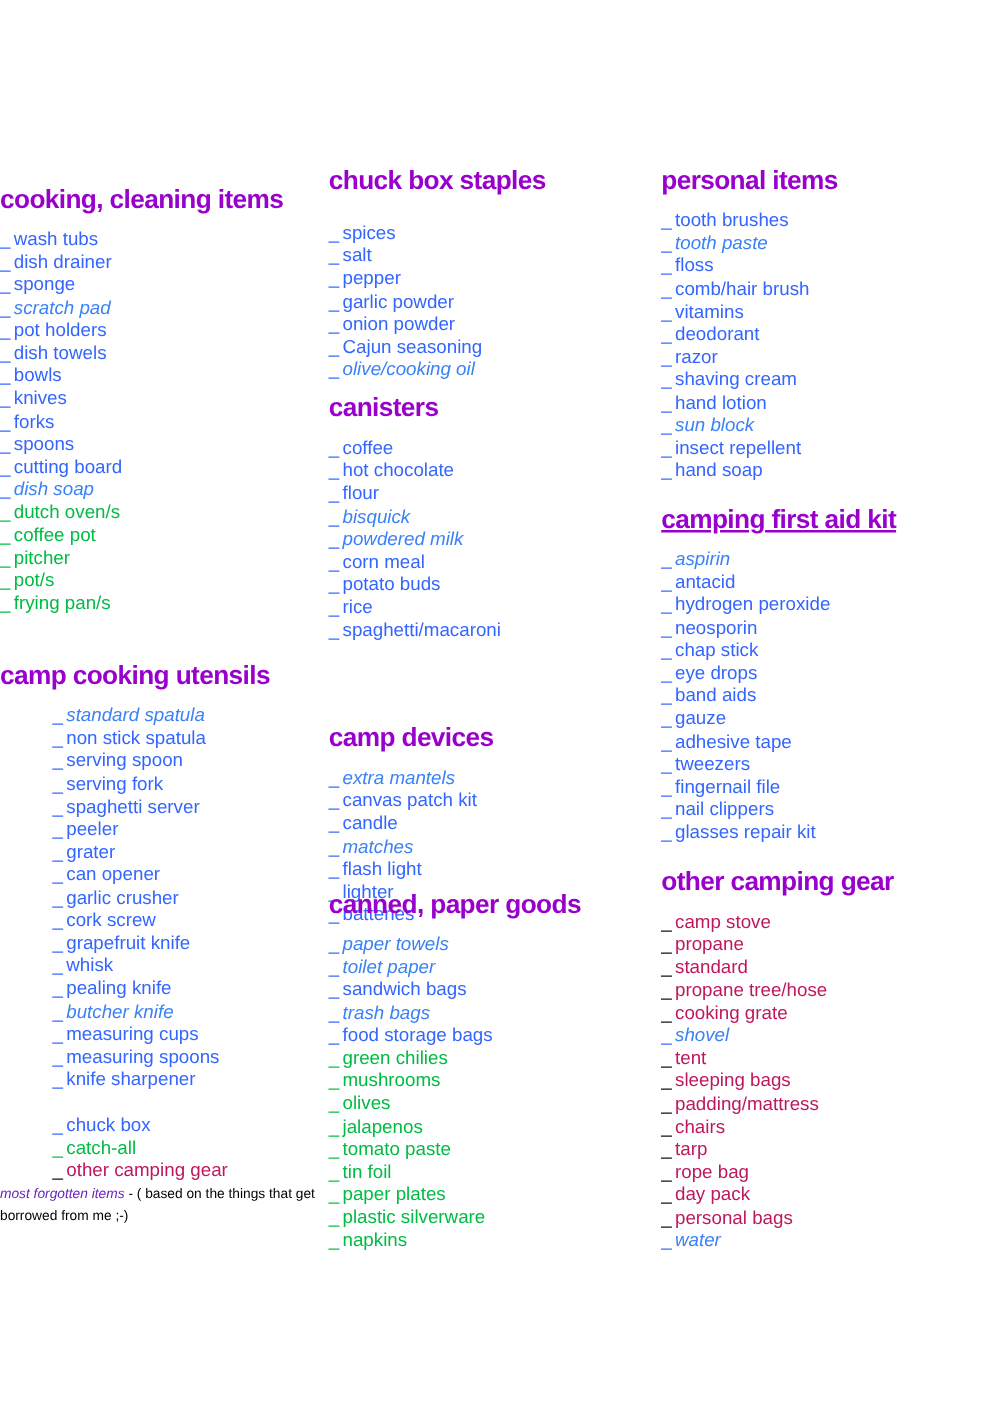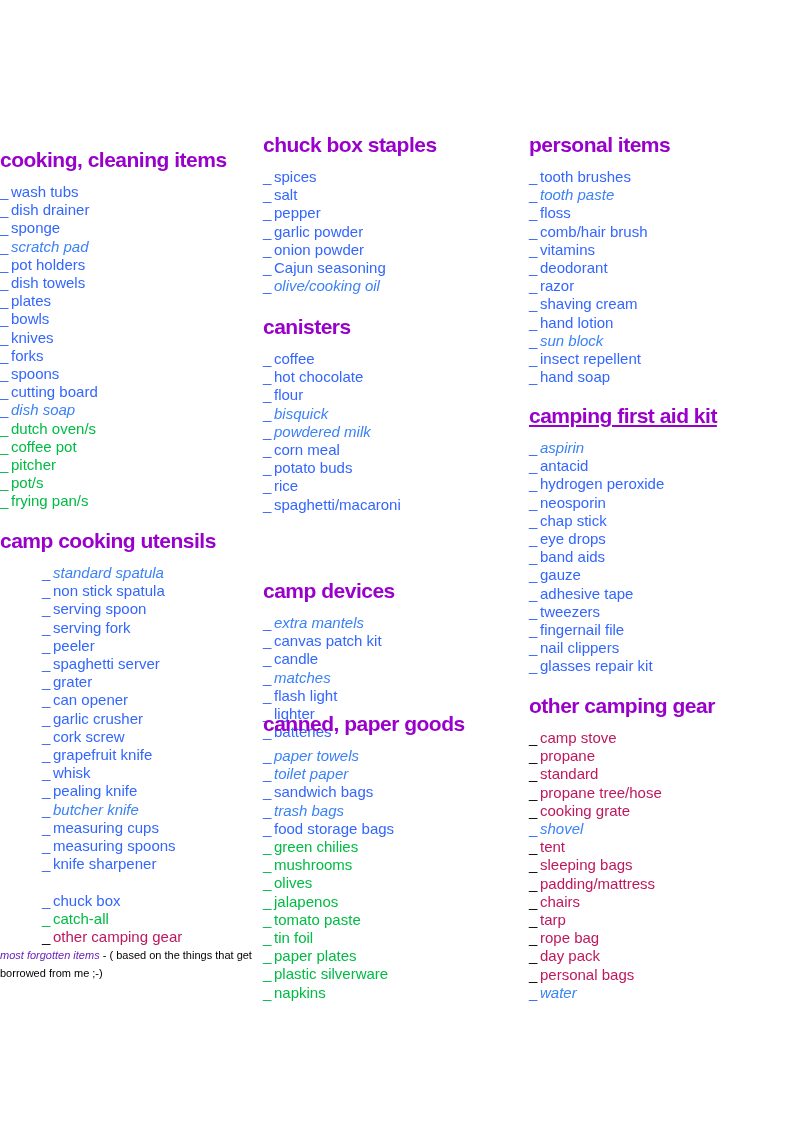--- a/index.html
+++ b/index.html
@@ -110,43 +110,42 @@
       <div class="col col-left">
         <div class="section" style="position: absolute; top: 148px; left: 0px;">
           <h2 class="section-head">cooking, cleaning items</h2>
           <ul class="items" style="margin-top: 11px;">
             <li><span class="dash">_</span><span class="label c-blue">wash tubs</span></li>
             <li><span class="dash">_</span><span class="label c-blue">dish drainer</span></li>
             <li><span class="dash">_</span><span class="label c-blue">sponge</span></li>
             <li><span class="dash">_</span><span class="label c-purple">scratch pad</span></li>
             <li><span class="dash">_</span><span class="label c-blue">pot holders</span></li>
             <li><span class="dash">_</span><span class="label c-blue">dish towels</span></li>
-            <li><span class="dash">_</span><span class="label c-blue">plates</span></li>
             <li><span class="dash">_</span><span class="label c-blue">bowls</span></li>
             <li><span class="dash">_</span><span class="label c-blue">knives</span></li>
             <li><span class="dash">_</span><span class="label c-blue">forks</span></li>
             <li><span class="dash">_</span><span class="label c-blue">spoons</span></li>
             <li><span class="dash">_</span><span class="label c-blue">cutting board</span></li>
             <li><span class="dash">_</span><span class="label c-purple">dish soap</span></li>
             <li><span class="dash c-green">_</span><span class="label c-green">dutch oven/s</span></li>
             <li><span class="dash c-green">_</span><span class="label c-green">coffee pot</span></li>
             <li><span class="dash c-green">_</span><span class="label c-green">pitcher</span></li>
             <li><span class="dash c-green">_</span><span class="label c-green">pot/s</span></li>
             <li><span class="dash c-green">_</span><span class="label c-green">frying pan/s</span></li>
           </ul>
         </div>
         <div class="section" style="position: absolute; top: 529px; left: 0px;">
           <h2 class="section-head">camp cooking utensils</h2>
           <ul class="items" style="margin-top: 11px; padding-left: 42px;">
             <li><span class="dash">_</span><span class="label c-purple">standard spatula</span></li>
             <li><span class="dash">_</span><span class="label c-blue">non stick spatula</span></li>
             <li><span class="dash">_</span><span class="label c-blue">serving spoon</span></li>
             <li><span class="dash">_</span><span class="label c-blue">serving fork</span></li>
+            <li><span class="dash">_</span><span class="label c-blue">spaghetti server</span></li>
             <li><span class="dash">_</span><span class="label c-blue">peeler</span></li>
-            <li><span class="dash">_</span><span class="label c-blue">spaghetti server</span></li>
             <li><span class="dash">_</span><span class="label c-blue">grater</span></li>
             <li><span class="dash">_</span><span class="label c-blue">can opener</span></li>
             <li><span class="dash">_</span><span class="label c-blue">garlic crusher</span></li>
             <li><span class="dash">_</span><span class="label c-blue">cork screw</span></li>
             <li><span class="dash">_</span><span class="label c-blue">grapefruit knife</span></li>
             <li><span class="dash">_</span><span class="label c-blue">whisk</span></li>
             <li><span class="dash">_</span><span class="label c-blue">pealing knife</span></li>
             <li><span class="dash">_</span><span class="label c-purple">butcher knife</span></li>
             <li><span class="dash">_</span><span class="label c-blue">measuring cups</span></li>
             <li><span class="dash">_</span><span class="label c-blue">measuring spoons</span></li>
@@ -155,21 +154,21 @@
             <li><span class="dash">_</span><span class="label c-blue">chuck box</span></li>
             <li><span class="dash c-green">_</span><span class="label c-green">catch-all</span></li>
             <li><span class="dash c-black">_</span><span class="label c-black">other camping gear</span></li>
           </ul>
           <p class="footnote"><span class="fn-em">most forgotten items</span><span> - ( based on the things that get borrowed from me ;-)</span></p>
         </div>
       </div>
       <div class="col col-mid">
         <div class="section" style="position: absolute; top: 133px; left: 0px;">
           <h2 class="section-head">chuck box staples</h2>
-          <ul class="items" style="margin-top: 11px;">
+          <ul class="items" style="margin-top: 21px;">
             <li><span class="dash">_</span><span class="label c-blue">spices</span></li>
             <li><span class="dash">_</span><span class="label c-blue">salt</span></li>
             <li><span class="dash">_</span><span class="label c-blue">pepper</span></li>
             <li><span class="dash">_</span><span class="label c-blue">garlic powder</span></li>
             <li><span class="dash">_</span><span class="label c-blue">onion powder</span></li>
             <li><span class="dash">_</span><span class="label c-blue">Cajun seasoning</span></li>
             <li><span class="dash">_</span><span class="label c-purple">olive/cooking oil</span></li>
           </ul>
         </div>
         <div class="section" style="position: absolute; top: 315px; left: 0px;">

